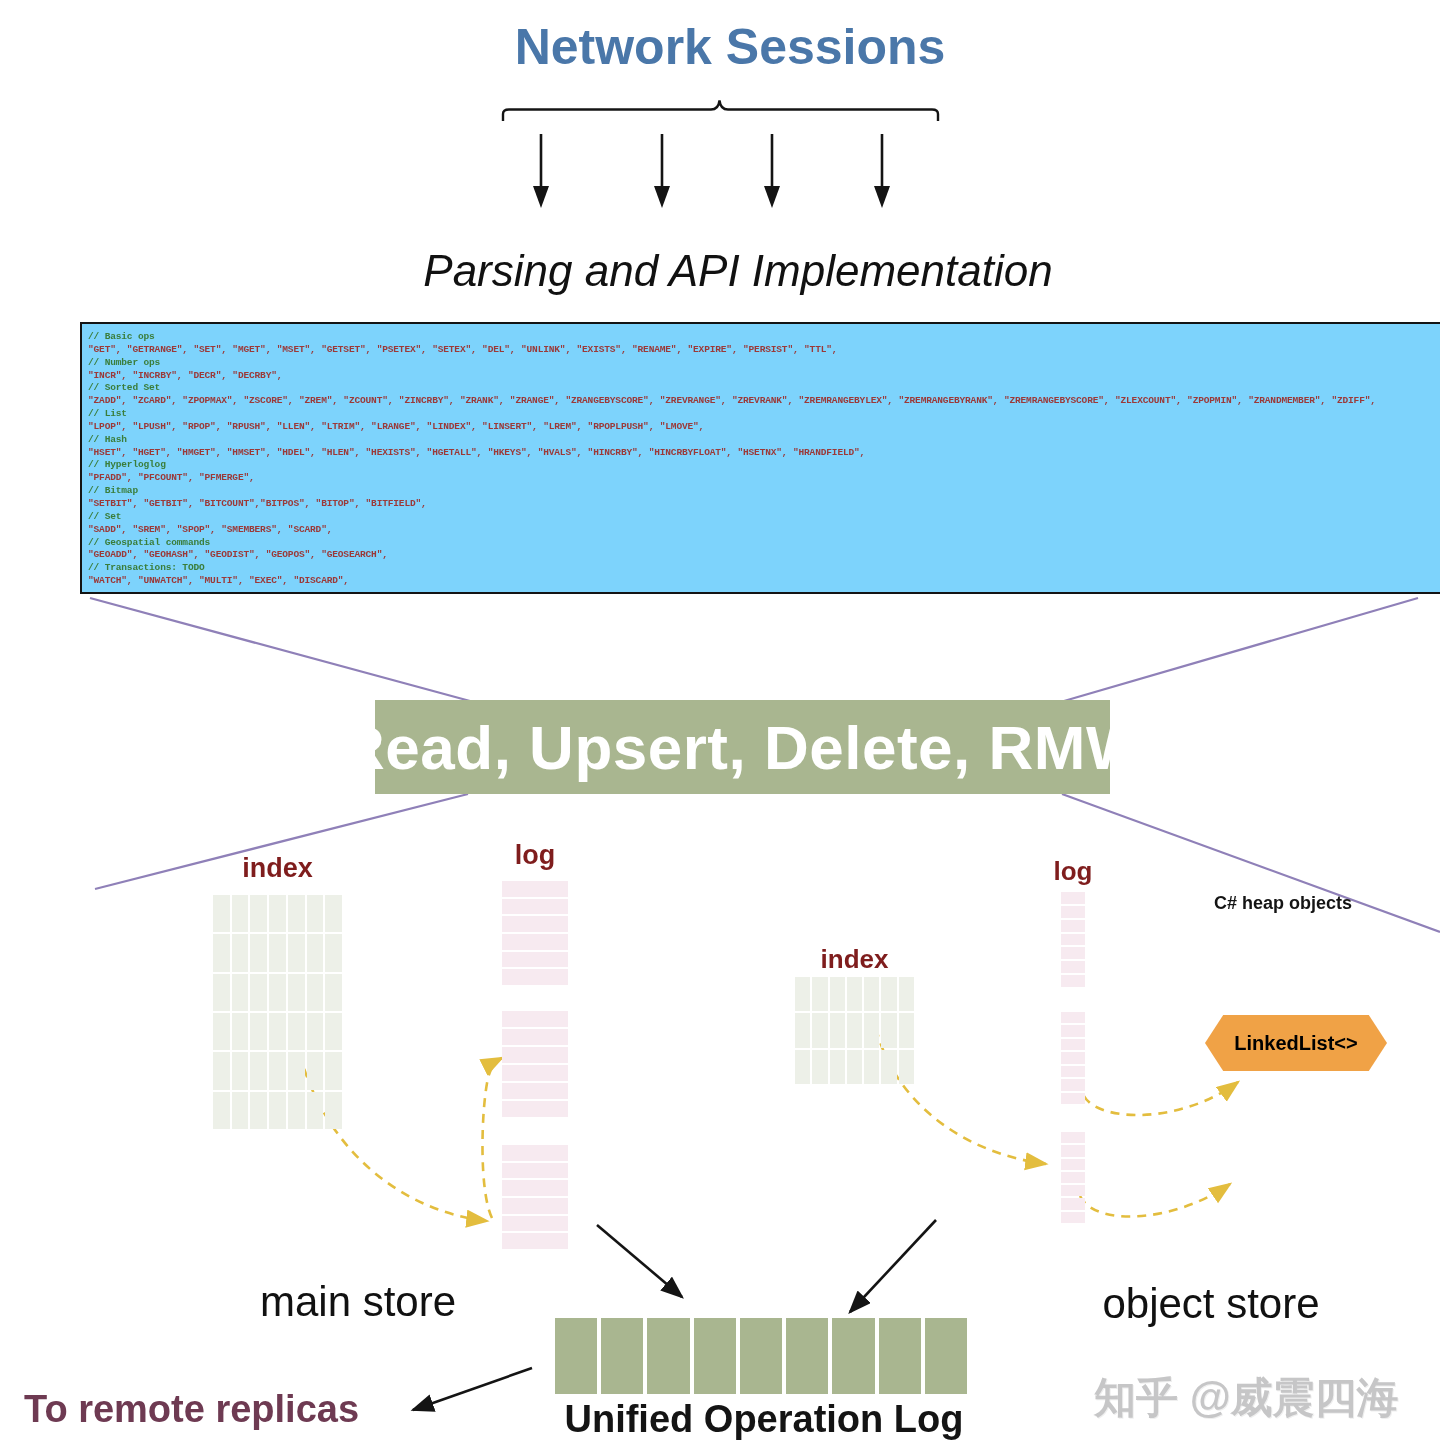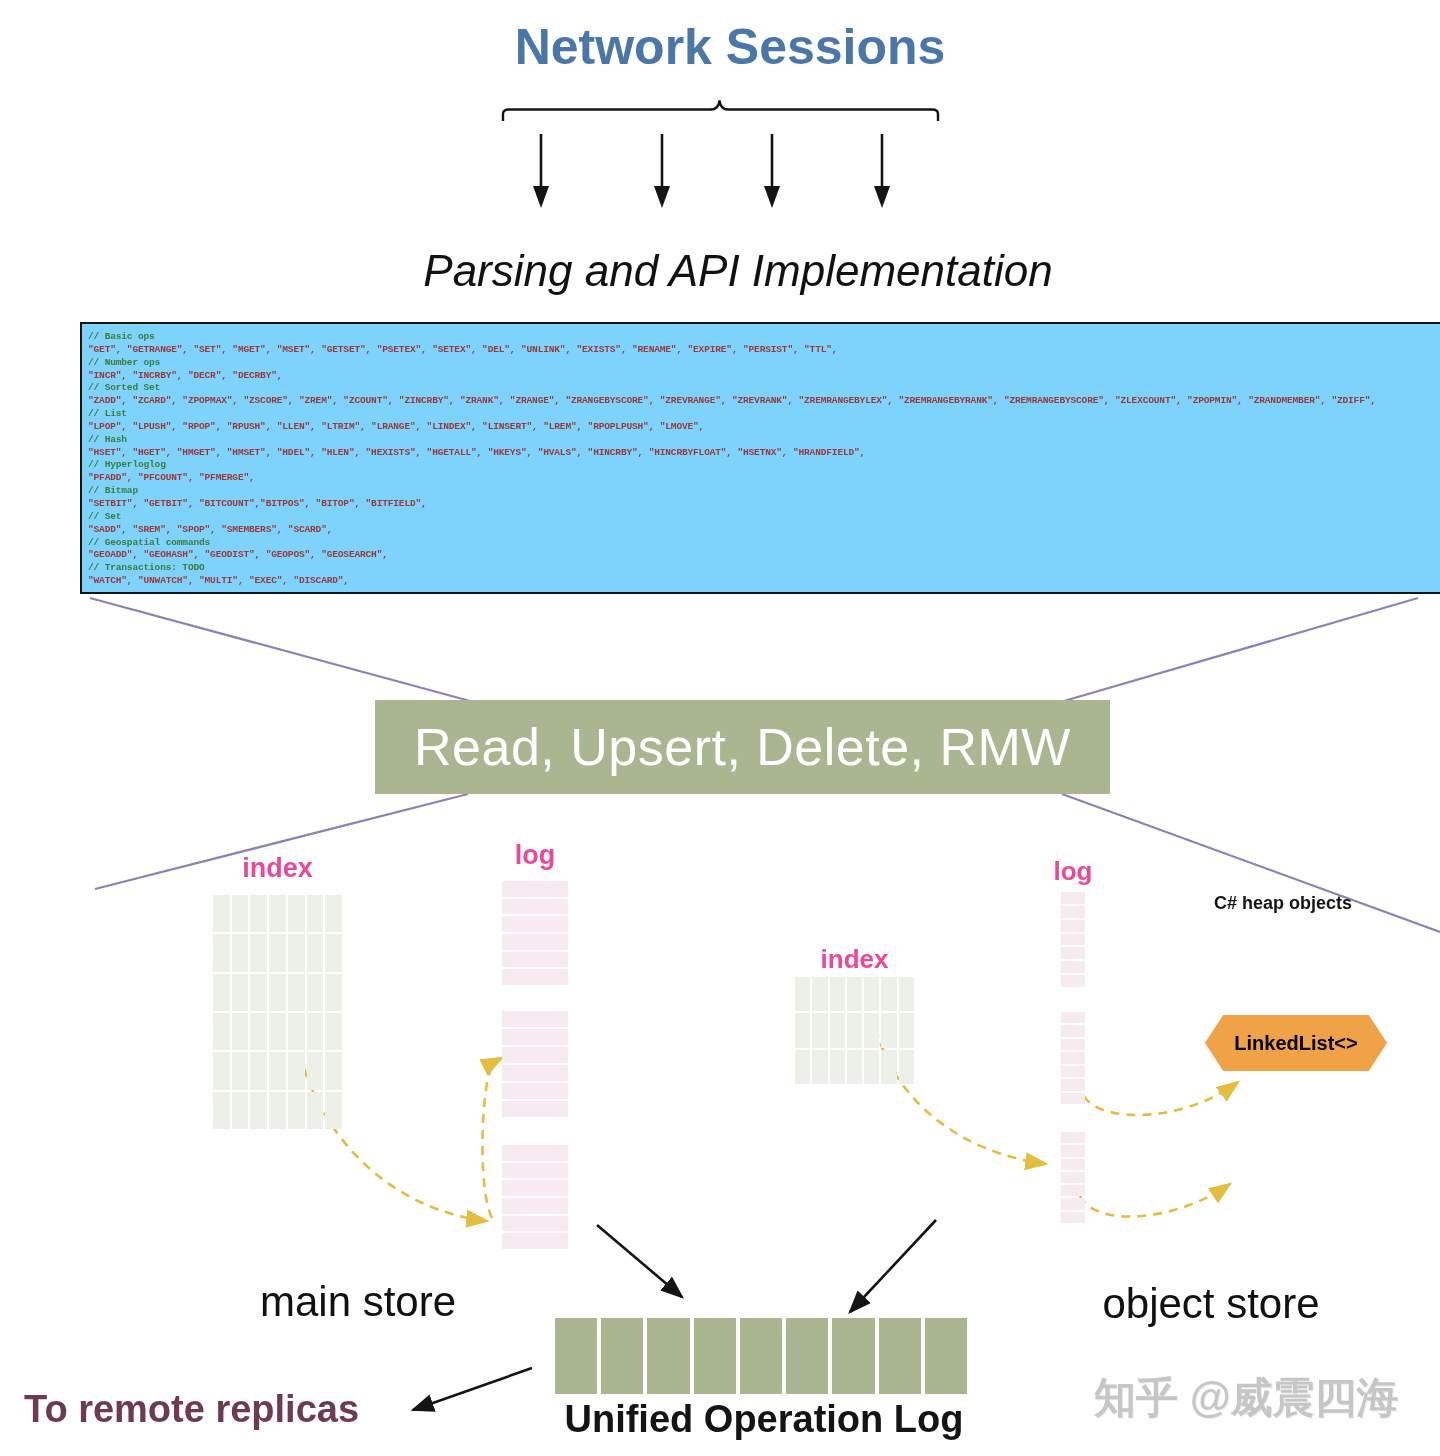--- a/index.html
+++ b/index.html
@@ -32,24 +32,24 @@
     box-sizing:border-box;padding:7px 6px;overflow:hidden;
     font-family:"Liberation Mono","DejaVu Sans Mono",monospace;
     font-size:9.5px;line-height:12.85px;letter-spacing:-0.15px;white-space:pre;
   }
   .code-line.comment{color:var(--code-comment);font-weight:bold;}
   .code-line.code{color:var(--code-string);font-weight:bold;}
 
   .pipeline-box{
     left:375px;top:700px;width:735px;height:94px;background:var(--sage);
     display:flex;align-items:center;justify-content:center;
-    color:#ffffff;font-size:52px;font-weight:normal;letter-spacing:0.5px;white-space:nowrap;
-  }
-
-  .small-label{font-size:27px;font-weight:bold;color:#ec4899;text-align:center;}
+    color:#ffffff;font-size:62px;font-weight:bold;letter-spacing:0.5px;white-space:nowrap;
+  }
+
+  .small-label{font-size:27px;font-weight:bold;color:#7f1d1d;text-align:center;}
   .store-label{font-size:42px;font-weight:normal;color:#111;text-align:center;margin-top:22px;}
 
   .grid-box{position:absolute;gap:2px;}
   .cell-index{background:var(--index-cell);}
   .log-col{position:absolute;}
   .log-segment{width:100%;}
   .cell-log{background:var(--pink);}
 
   .hexagon{
     position:absolute;background:var(--orange);color:#000000;font-weight:bold;

